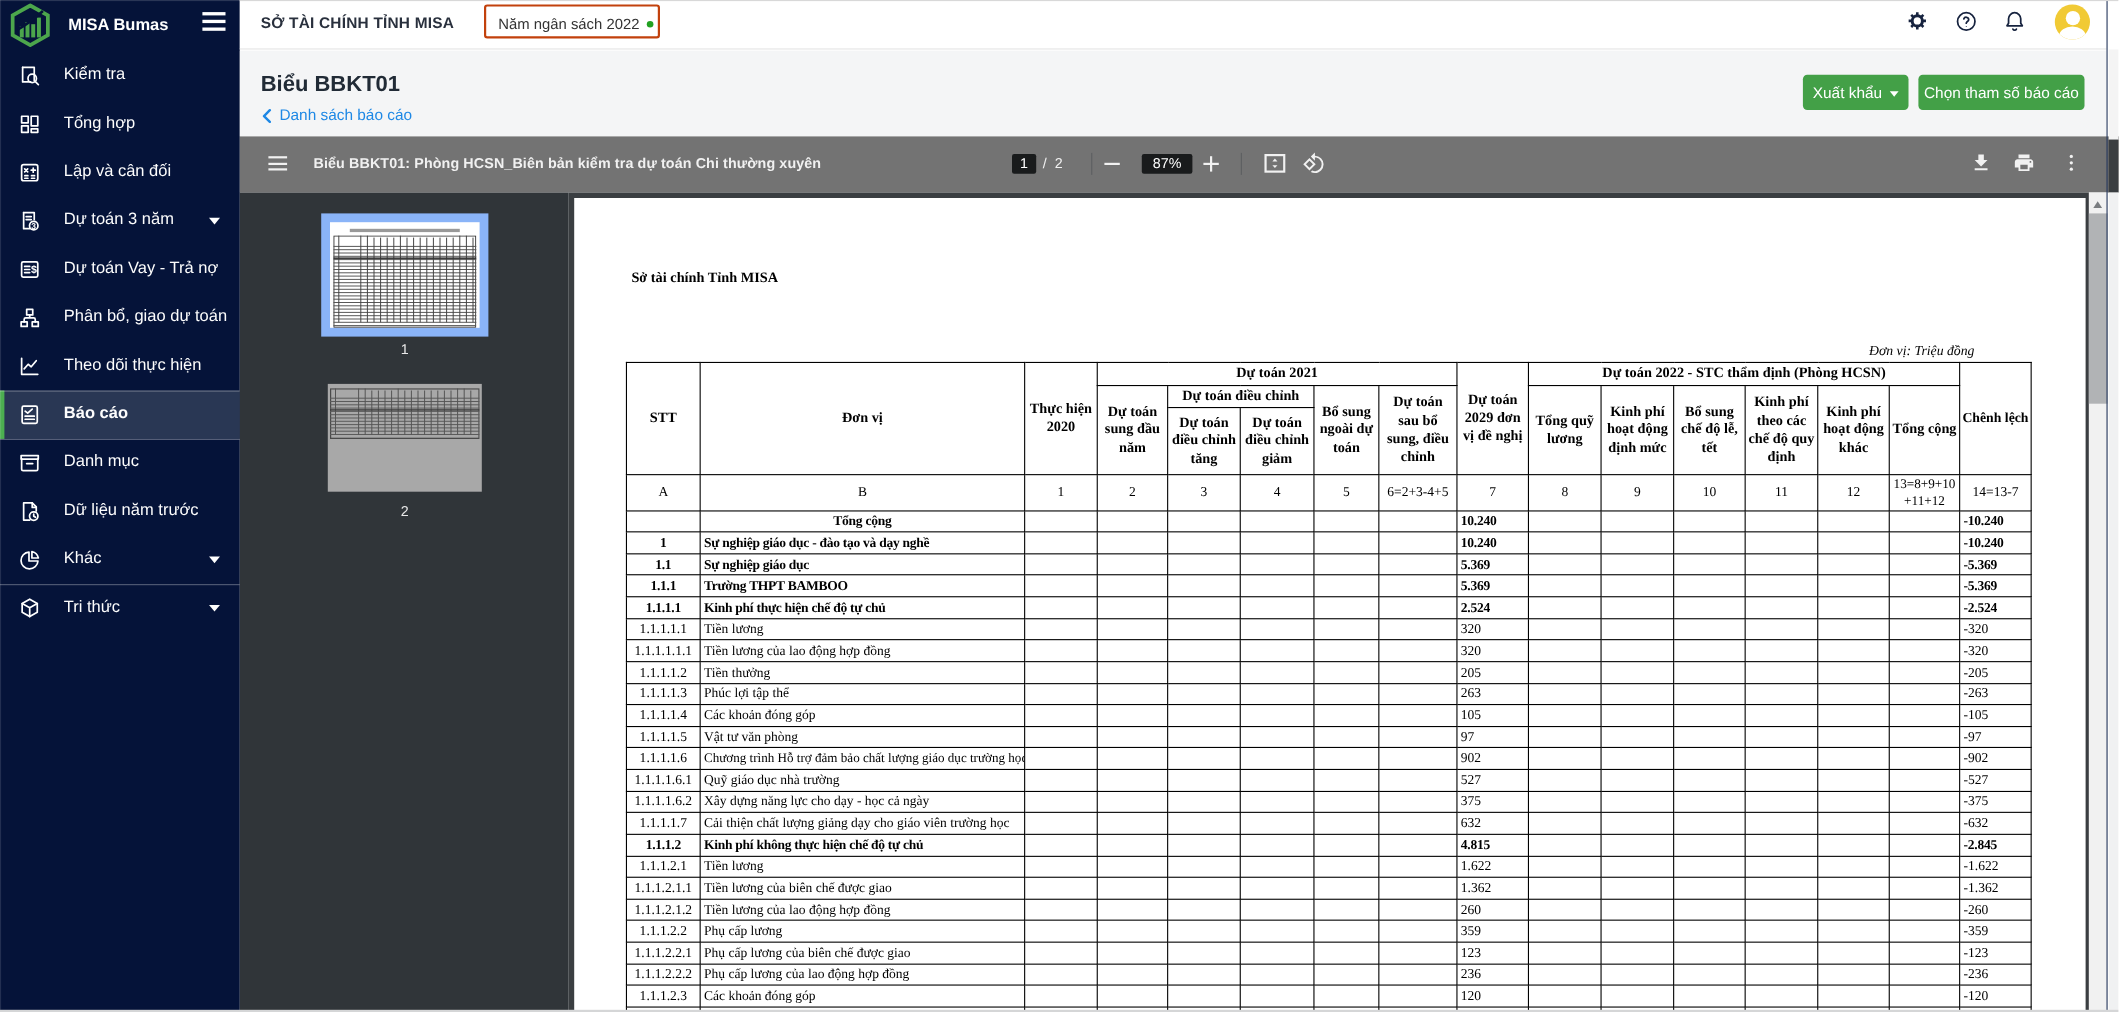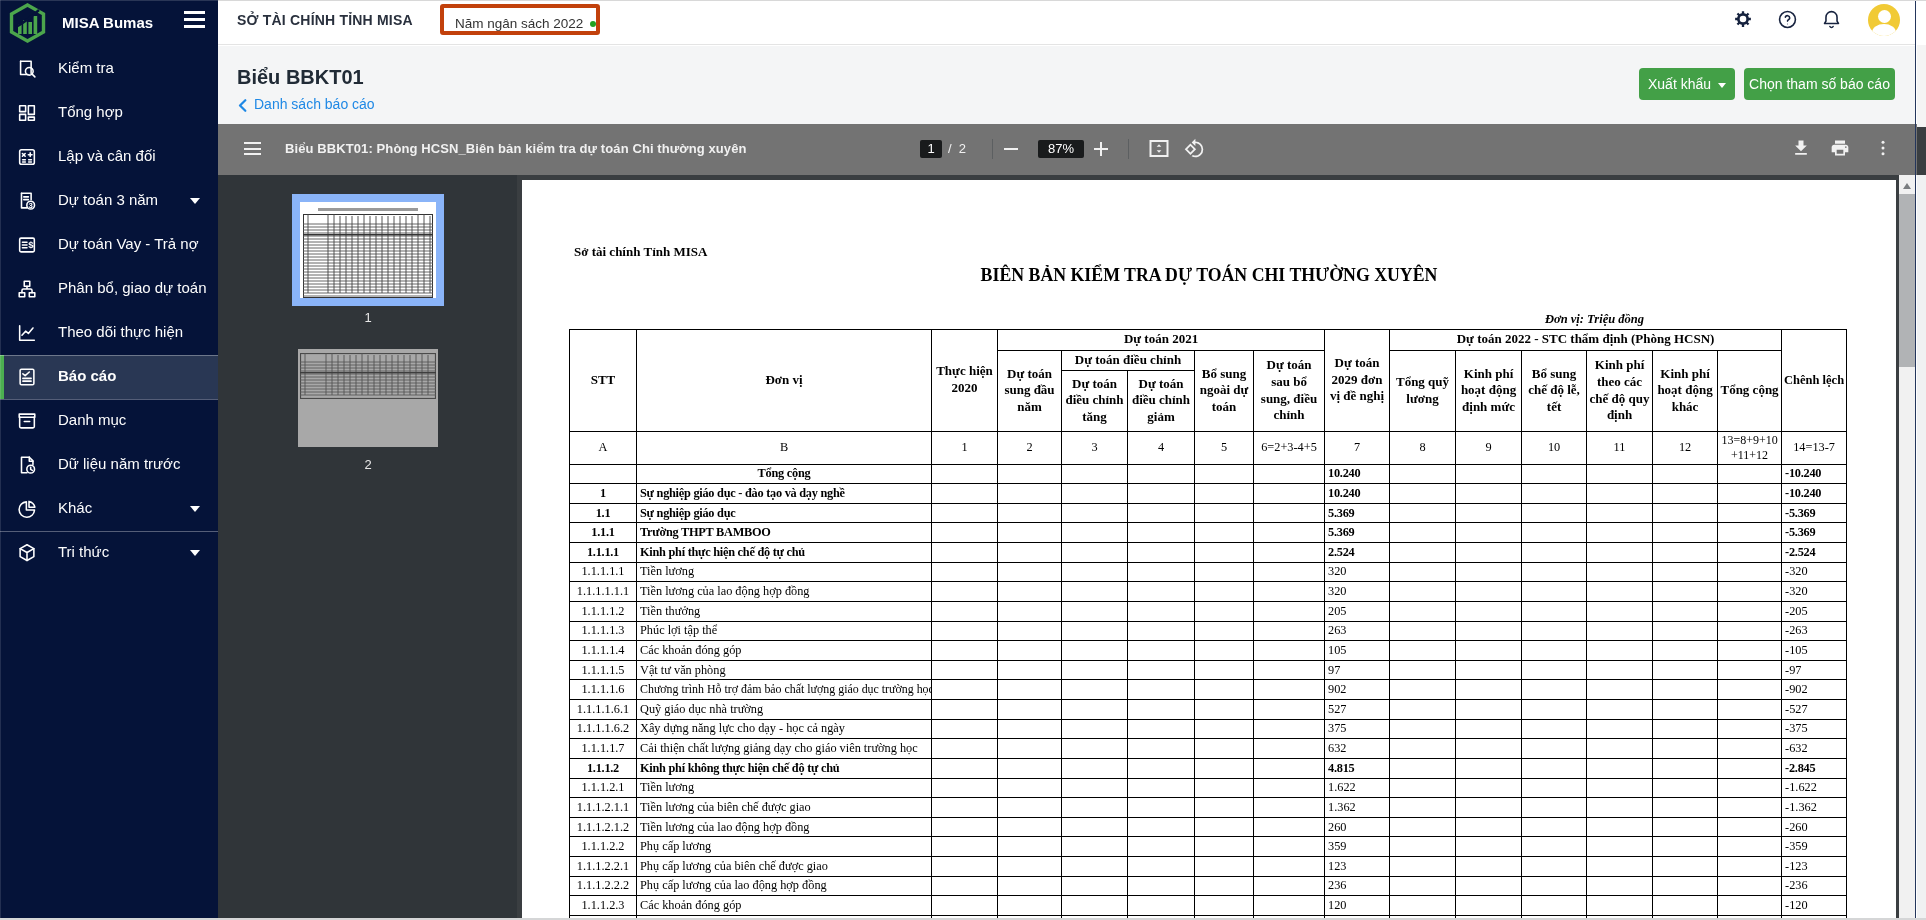--- a/index.html
+++ b/index.html
@@ -18,21 +18,21 @@
 .nav-item .lbl { position:absolute; left:58px; top:12px; font-size:15px; color:#fdfdfd; }
 .nav-item .caret { position:absolute; left:190px; top:19px; width:0; height:0; border-left:5.5px solid transparent; border-right:5.5px solid transparent; border-top:6px solid #fff; }
 .nav-sel { background:#293754; border-left:4px solid #4caf50; }
 .nav-sel .ic { left:12px; }
 .nav-sel .lbl { left:54px; font-weight:bold; }
 .nav-sep { position:absolute; left:0; width:218px; height:1px; background:rgba(255,255,255,0.32); }
 
 
 #topbar { position:absolute; left:218px; top:0; width:1697px; height:45px; background:#fff; border-bottom:1px solid #e4e4e4; }
 #org { position:absolute; left:19px; top:12px; font-size:14px; font-weight:bold; color:#29303d; letter-spacing:0.2px; }
-#yearbox { position:absolute; left:222px; top:4px; width:160px; height:31px; border:4px solid #c2410c; border-radius:3px; }
+#yearbox { position:absolute; left:222px; top:4px; width:160px; height:31px; border:2px solid #c2410c; border-radius:3px; }
 #yearbox .t { position:absolute; left:11px; top:8px; font-size:13.5px; color:#333; }
 #yearbox .dot { position:absolute; left:146px; top:13px; width:6px; height:6px; border-radius:50%; background:#21a121; }
 
 
 #subheader { position:absolute; left:218px; top:46px; width:1697px; height:78px; background:#f4f5f6; }
 #pg-title { position:absolute; left:19px; top:20px; font-size:20px; font-weight:bold; color:#212b36; }
 #back { position:absolute; left:36px; top:50px; font-size:14px; color:#1e88e5; }
 .btn { position:absolute; top:22px; height:32px; background:#43a047; border-radius:4px; color:#fff; font-size:14px; text-align:center; }
 #btn1 { left:1421px; width:96px; line-height:32px; }
 #btn2 { left:1526px; width:151px; line-height:32px; }
@@ -68,21 +68,21 @@
 #sbarrow { position:absolute; left:1903px; top:183px; width:0; height:0; border-left:4.5px solid transparent; border-right:4.5px solid transparent; border-bottom:6px solid #7a7d80; }
 
 
 #edge-line { position:absolute; left:1914.6px; top:0; width:1.8px; height:920px; background:#24365c; }
 .edgeband { position:absolute; left:1917px; width:9px; }
 
 
 #doc-org { position:absolute; left:52px; top:64px; font-size:13px; font-weight:bold; }
 #doc-title { position:absolute; left:0; top:85px; width:1374px; text-align:center; font-size:17.8px; font-weight:bold; }
 #doc-sub { position:absolute; left:0; top:111px; width:1374px; text-align:center; font-size:13.3px; font-weight:bold; }
-#doc-unit { position:absolute; left:1023px; top:132px; width:300px; text-align:left; font-size:12.5px; font-weight:bold; font-style:italic; }
+#doc-unit { position:absolute; left:973px; top:132px; width:300px; text-align:right; font-size:12.5px; font-weight:normal; font-style:italic; }
 #doctbl { position:absolute; left:47px; top:148.5px; border-collapse:collapse; table-layout:fixed; width:1277px; }
 #doctbl th, #doctbl td { border:1px solid #000; overflow:hidden; }
 #doctbl th { font-size:13px; font-weight:bold; padding:1px 2px; line-height:1.28; }
 #doctbl td { font-size:12.3px; padding:0 3px; height:19.63px; line-height:1.05; white-space:nowrap; }
 td.c { text-align:center; }
 td.r { font-size:11.6px; }
 tr.b td { font-weight:bold; font-size:11.8px; letter-spacing:-0.25px; }
 tr.b td.r { font-size:11.4px; }
 </style>
 </head>
@@ -394,21 +394,20 @@
           <line x1="122" y1="0" x2="122" y2="42"></line>
           <line x1="128" y1="2" x2="128" y2="42"></line>
 </g>
 <rect x="0" y="19" width="136" height="1.3" fill="#3e3e3e"></rect>
 </svg>
     </div>
   <div id="th2label">2</div>
 
   <div id="page">
     <div id="doc-org">Sở tài chính Tỉnh MISA</div>
-    <div id="doc-title">BIÊN BẢN KIỂM TRA DỰ TOÁN CHI THƯỜNG XUYÊN</div>
     <div id="doc-unit">Đơn vị: Triệu đồng</div>
     <table id="doctbl">
         <colgroup>
           <col style="width:67px">
           <col style="width:295px">
           <col style="width:66px">
           <col style="width:64px">
           <col style="width:66px">
           <col style="width:67px">
           <col style="width:59px">

